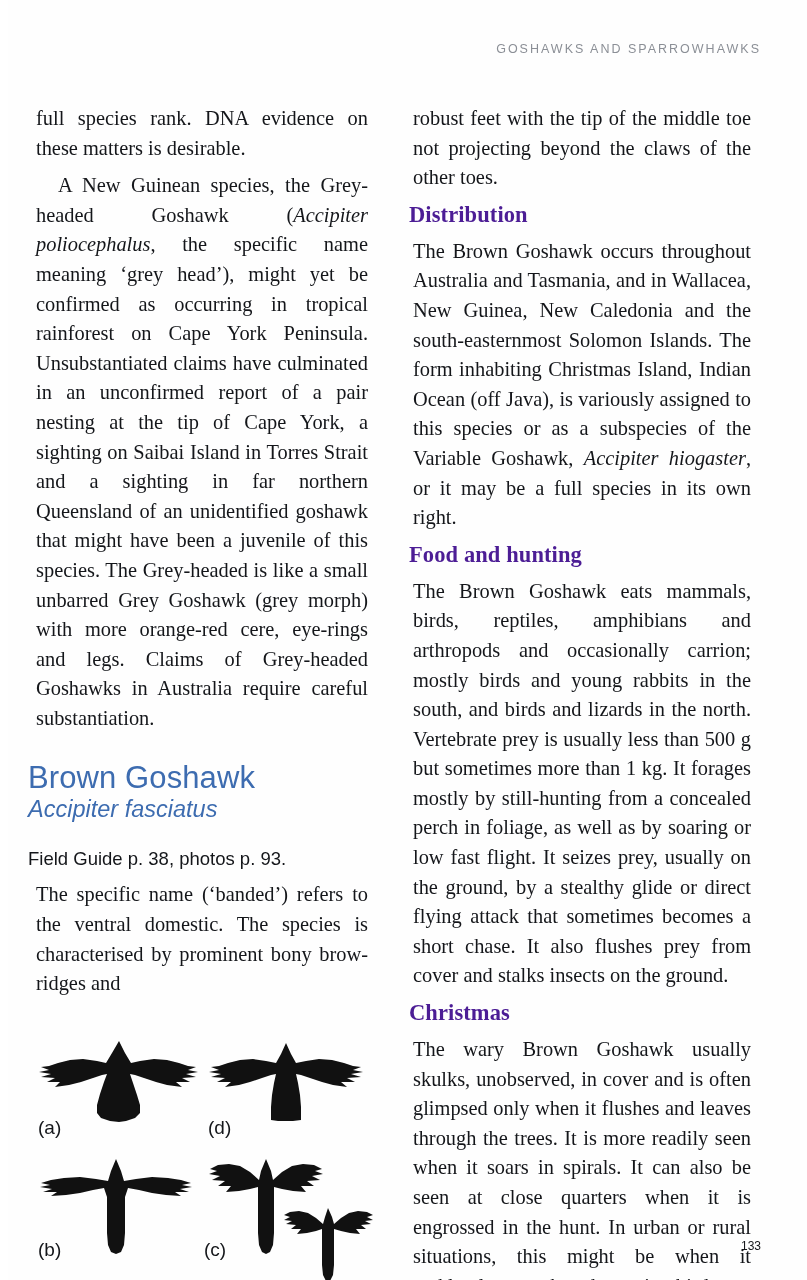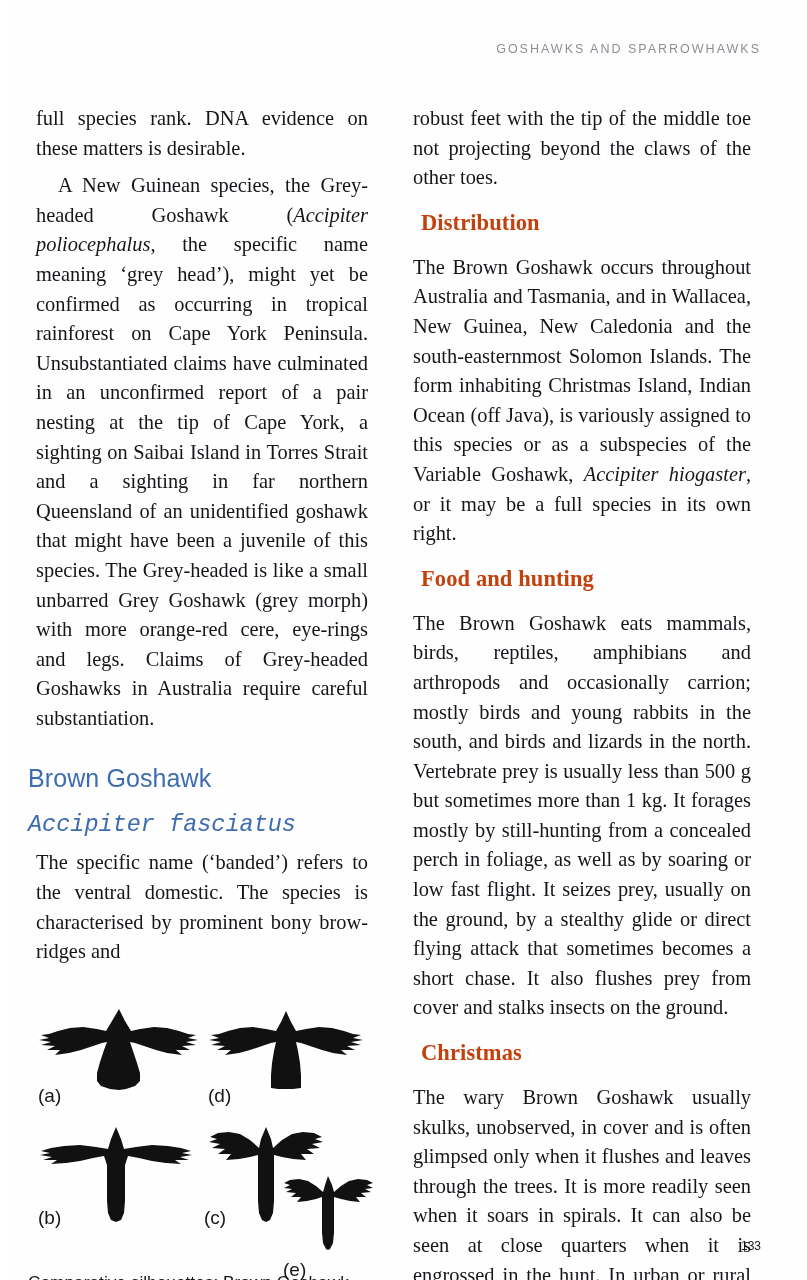--- a/index.html
+++ b/index.html
@@ -69,52 +69,52 @@
   p.body + p.body { margin-top: 0; }
 
   i, .sci { font-style: italic; }
 
   
   .species-block {
     margin-top: 30px;
   }
   .species-common {
     font-family: "Liberation Sans", "DejaVu Sans", sans-serif;
-    font-size: 25px;
+    font-size: 31px;
     line-height: 30px;
     color: #3d6cb0;
     font-weight: 400;
     letter-spacing: 0.1px;
   }
   .species-sci {
-    font-family: Liberation Mono, monospace;
+    font-family: Liberation Sans, sans-serif;
     font-size: 23.5px;
     line-height: 30px;
     color: #3d6cb0;
     font-style: italic;
     font-weight: 400;
-    margin-top: 17px;
+    margin-top: 1px;
   }
   .field-guide {
     font-family: "Liberation Sans", "DejaVu Sans", sans-serif;
     font-size: 18.5px;
     line-height: 26px;
     color: #14161a;
     margin-top: 22px;
   }
   .after-fg { margin-top: 22px; }
 
   
   h2.section {
-    margin: 16px;
+    margin: 4px;
     font-family: "Liberation Serif", "DejaVu Serif", serif;
     font-weight: bold;
     font-size: 22.5px;
     line-height: 28px;
-    color: #c2410c;
+    color: #4c1d95;
     letter-spacing: 0.1px;
   }
   .sec-gap-before { margin-top: 30px; }
   .sec-gap-after  { margin-top: 14px; }
 
   
   .figure {
     margin-top: 30px;
     width: 348px;
     position: relative;
@@ -166,20 +166,21 @@
 
       <p class="body">full species rank. DNA evidence on these matters is desirable.</p>
 
       <p class="body indent"><span>A New Guinean species, the Grey-headed Goshawk (</span><i class="sci">Accipiter poliocephalus</i><span>, the specific name meaning ‘grey head’), might yet be confirmed as occurring in tropical rainforest on Cape York Peninsula. Unsubstantiated claims have culminated in an unconfirmed report of a pair nesting at the tip of Cape York, a sighting on Saibai Island in Torres Strait and a sighting in far northern Queensland of an unidentified goshawk that might have been a juvenile of this species. The Grey-headed is like a small unbarred Grey Goshawk (grey morph) with more orange-red cere, eye-rings and legs. Claims of Grey-headed Goshawks in Australia require careful substantiation.</span></p>
 
       <div class="species-block">
         <div class="species-common">Brown Goshawk</div>
         <div class="species-sci">Accipiter fasciatus</div>
       </div>
 
+      <div class="field-guide">Field Guide p. 38, photos p. 93.</div>
 
       <p class="body after-fg">The specific name (‘banded’) refers to the ventral domestic. The species is characterised by prominent bony brow-ridges and</p>
 
       <div class="figure">
         <div class="silhouettes">
 
           <div class="sil" style="left:8px; top:10px;">
             <svg width="166" height="105" viewBox="0 0 166 105">
               <path fill="#111111" d="M83 2 L89 14 L95 24 L104 22 L118 20 L131 21 L143 24 L152 27 L160 28
                  L152 31 L162 33 L150 35 L160 38 L146 39 L154 43 L140 43 L146 48 L131 46 L120 43

